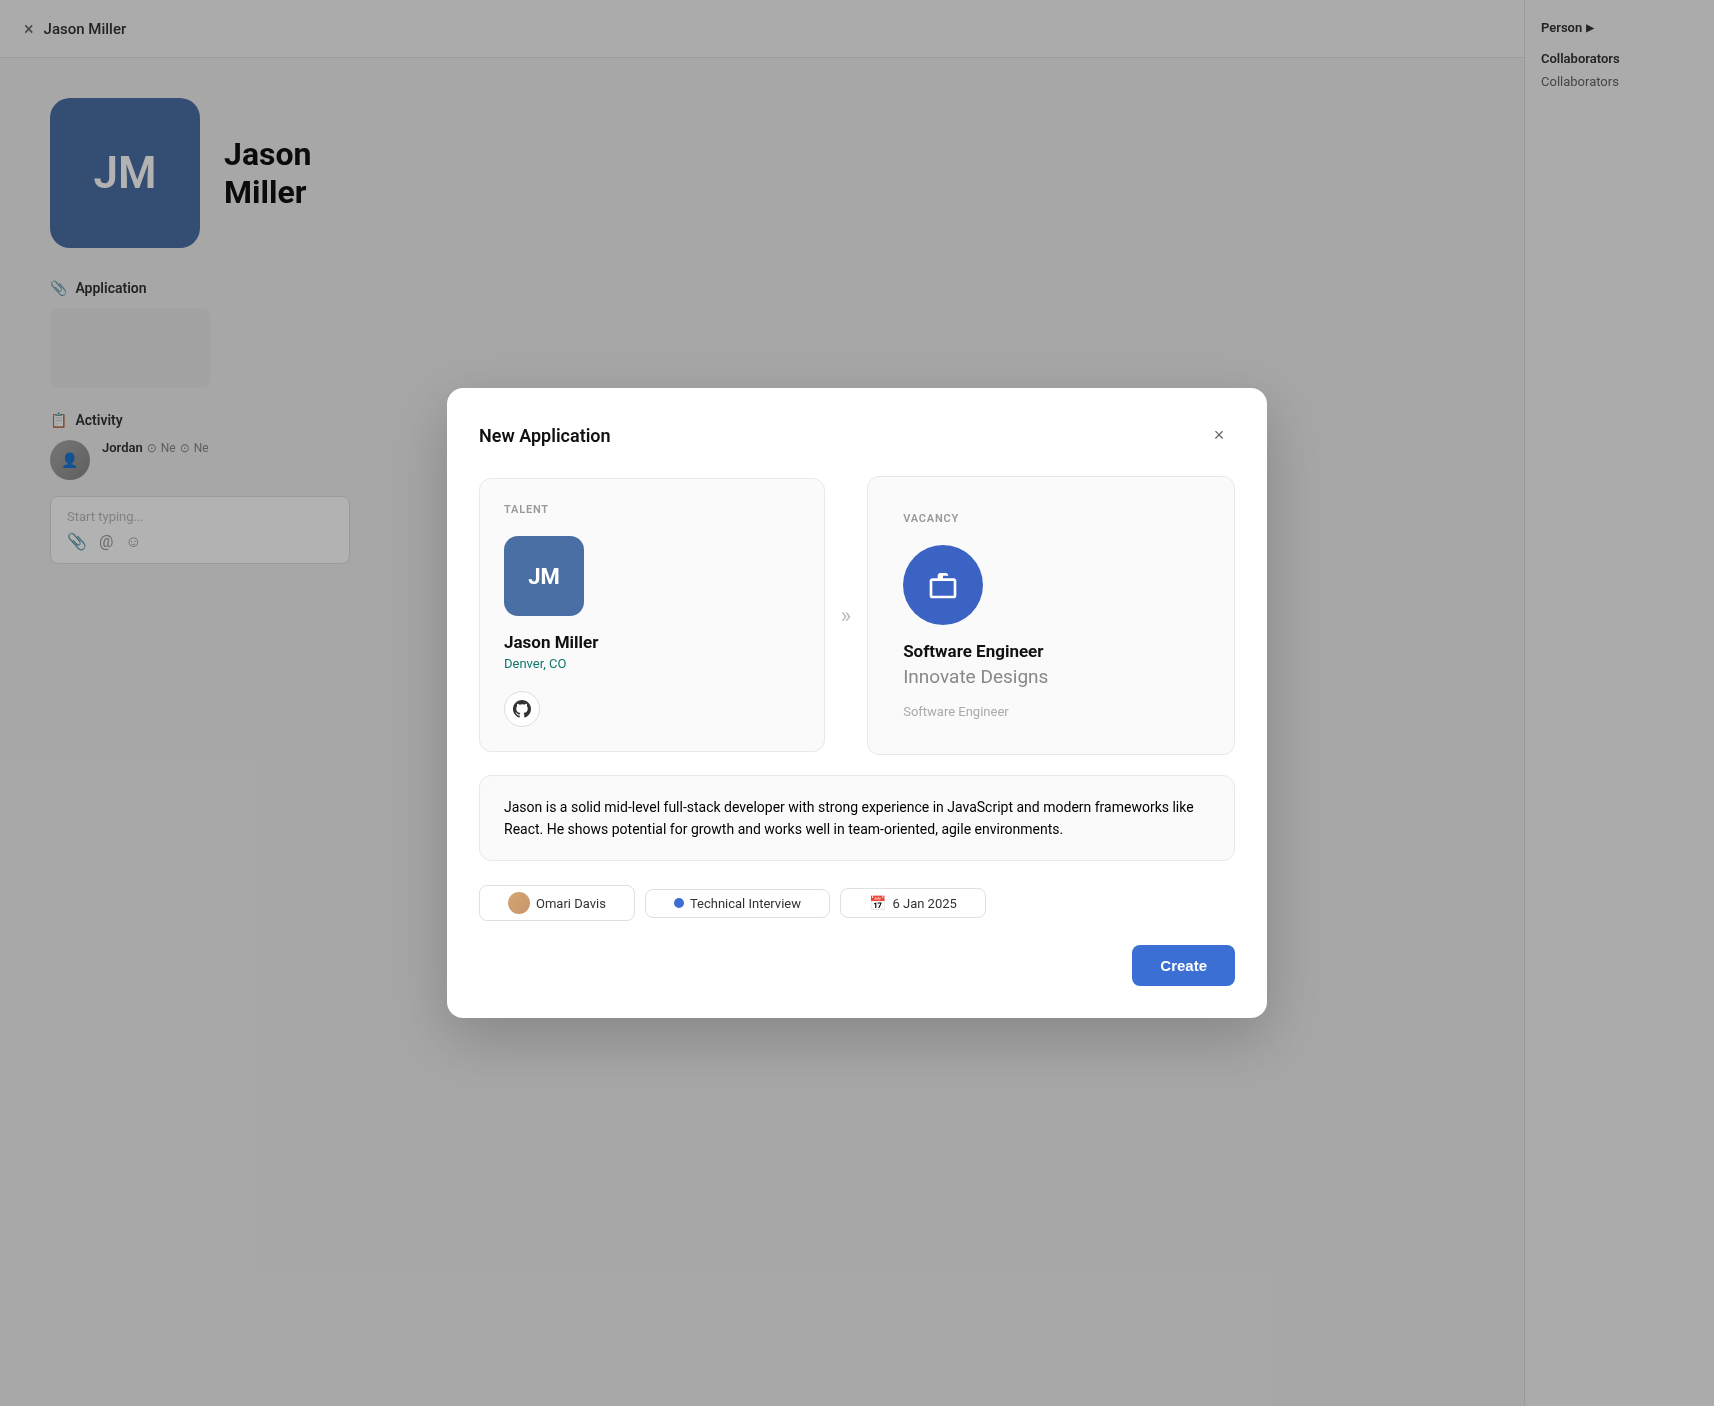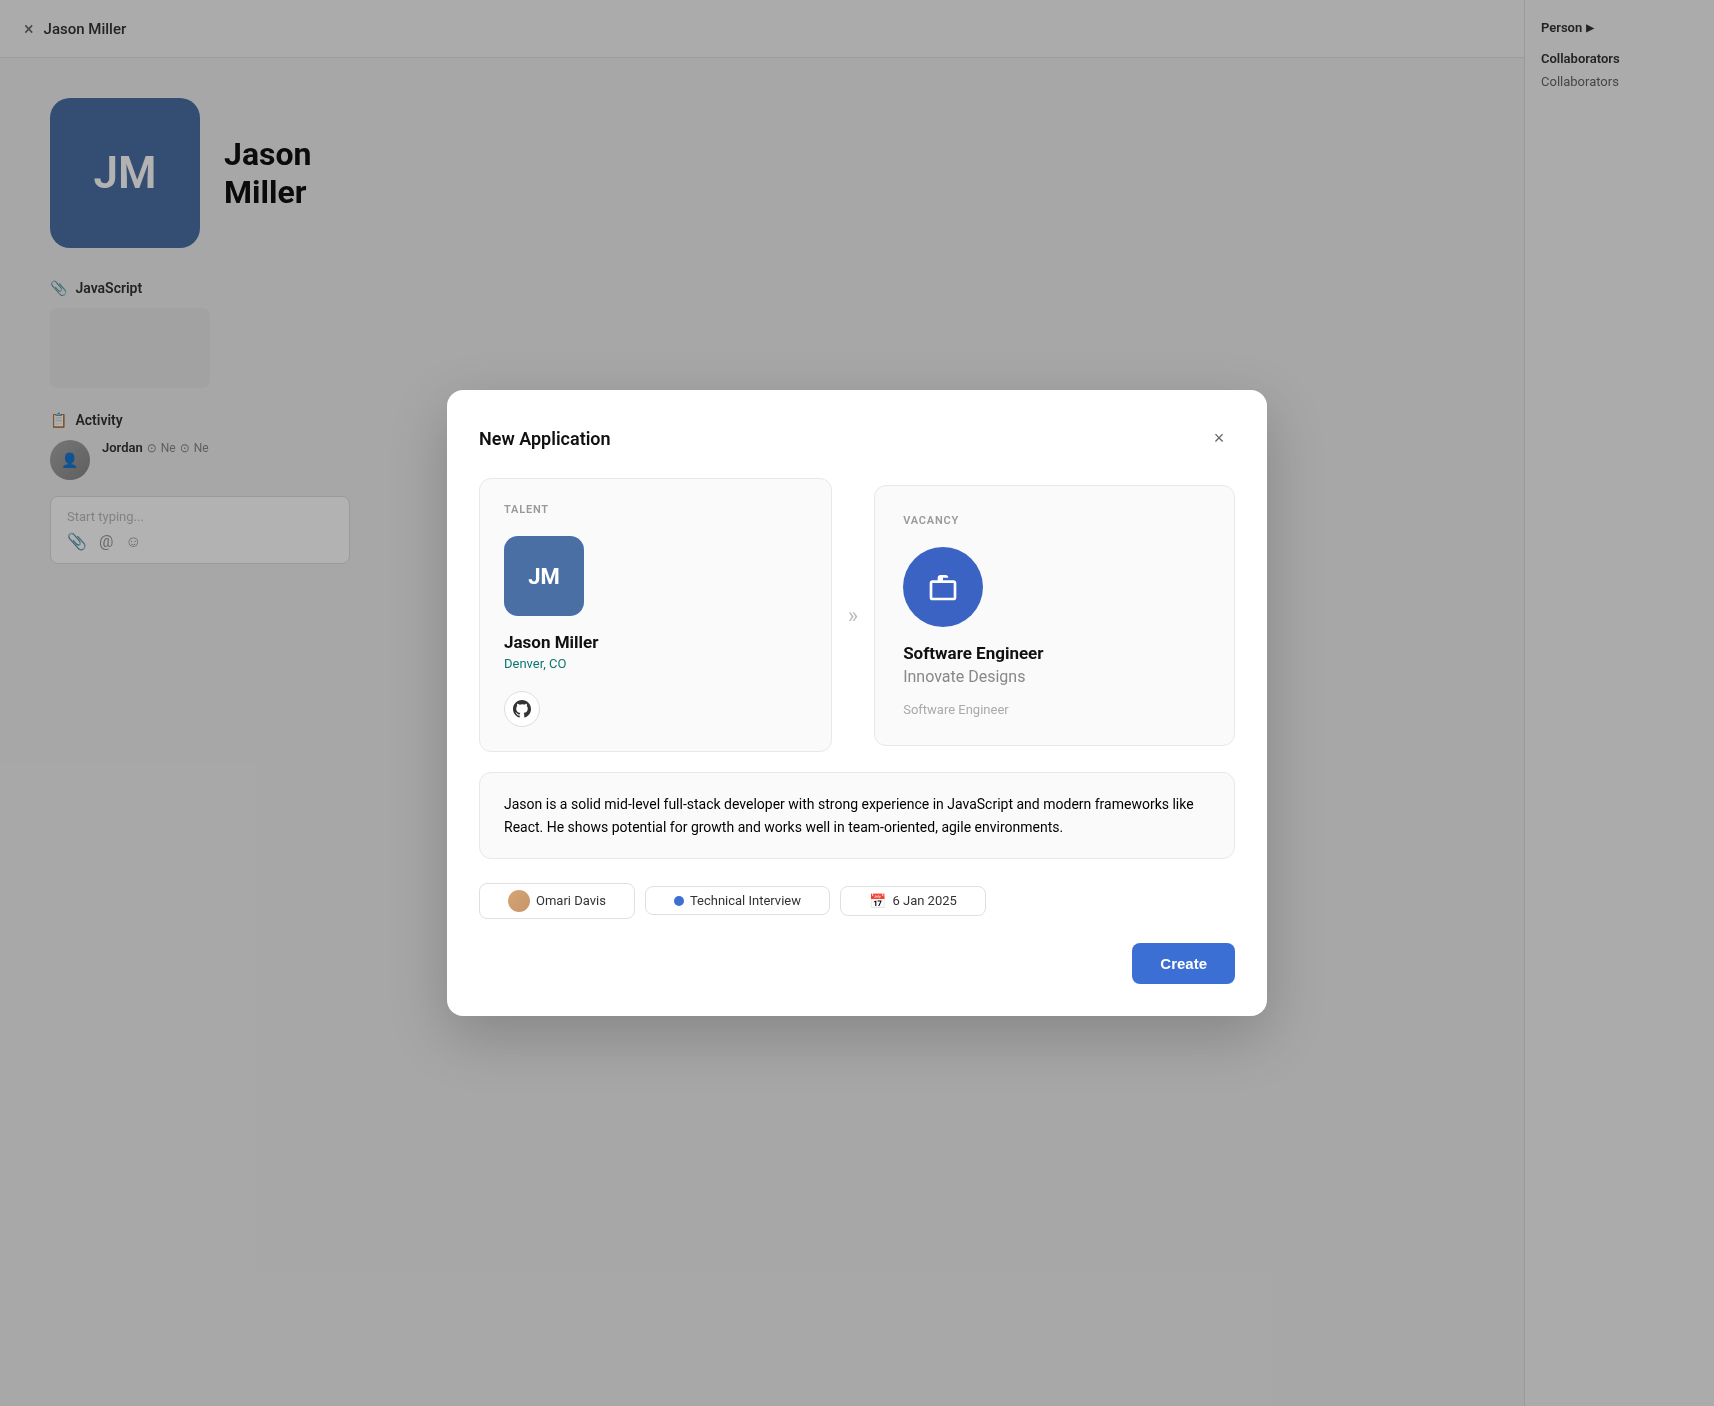--- a/index.html
+++ b/index.html
@@ -303,21 +303,21 @@
     }
     .arrow-double {
       color: #bbb;
       font-size: 22px;
       flex-shrink: 0;
     }
     .vacancy-card {
       flex: 1;
       border: 1px solid #e8e8e8;
       border-radius: 12px;
-      padding: 28px;
+      padding: 35px;
       background: #fafafa;
     }
     .vacancy-avatar {
       width: 80px;
       height: 80px;
       background: #3b63c4;
       border-radius: 50%;
       display: flex;
       align-items: center;
       justify-content: center;
@@ -325,21 +325,21 @@
       font-size: 26px;
       margin-bottom: 16px;
     }
     .vacancy-title {
       font-size: 17px;
       font-weight: 700;
       color: #111;
       margin-bottom: 4px;
     }
     .vacancy-company {
-      font-size: 16px;
+      font-size: 19px;
       color: #888;
       margin-bottom: 16px;
     }
     .vacancy-role {
       font-size: 13px;
       color: #aaa;
     }
 
     
     .notes-area {
@@ -430,21 +430,21 @@
 
     <div class="person-card">
       <div class="person-avatar-large">JM</div>
       <div class="person-name-large">
         <span>Jason</span><br><span>Miller</span>
       </div>
     </div>
 
     <div class="section-label">
       <span>📎</span>
-      <span>JavaScript</span>
+      <span>Application</span>
     </div>
     <div class="section-box"></div>
 
     <div class="section-label activity-section">
       <span>📋</span>
       <span>Activity</span>
     </div>
     <div class="activity-item">
       <div class="activity-avatar">
         <div class="activity-avatar-img">👤</div>

